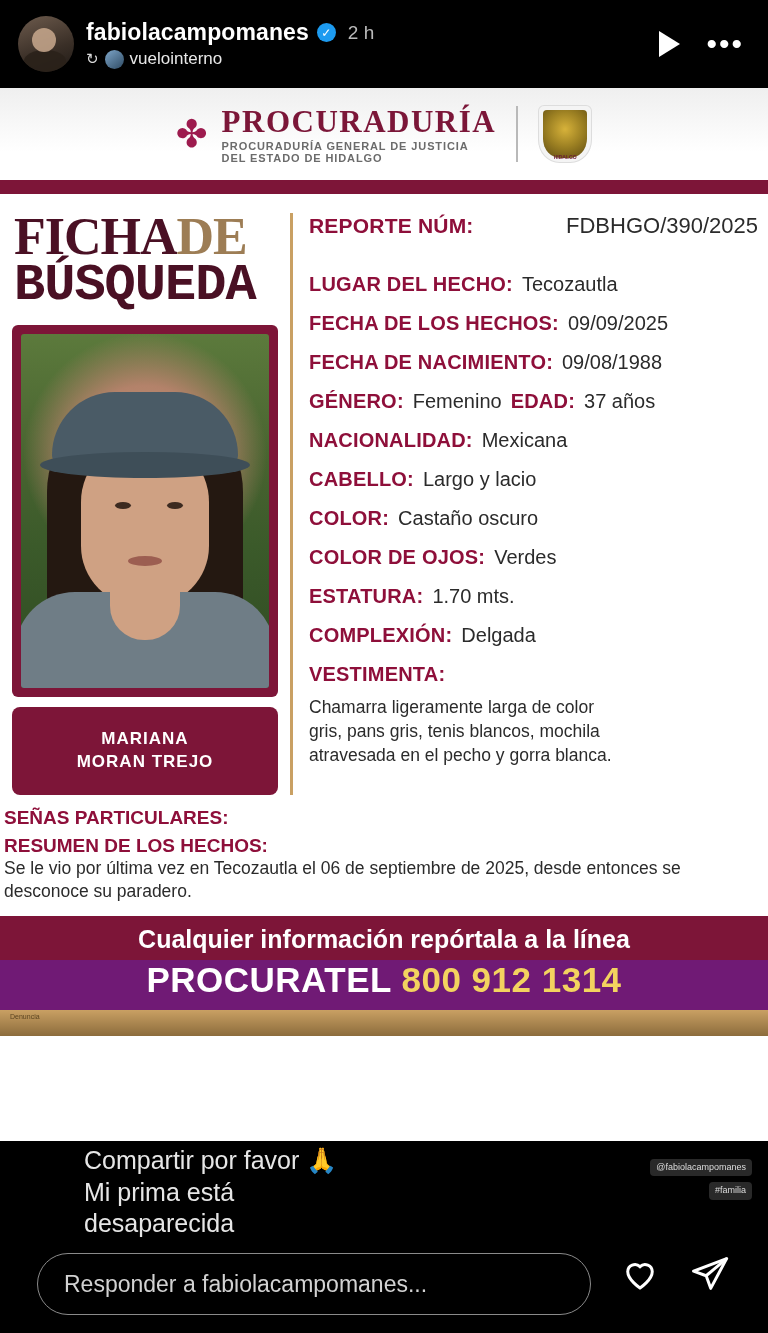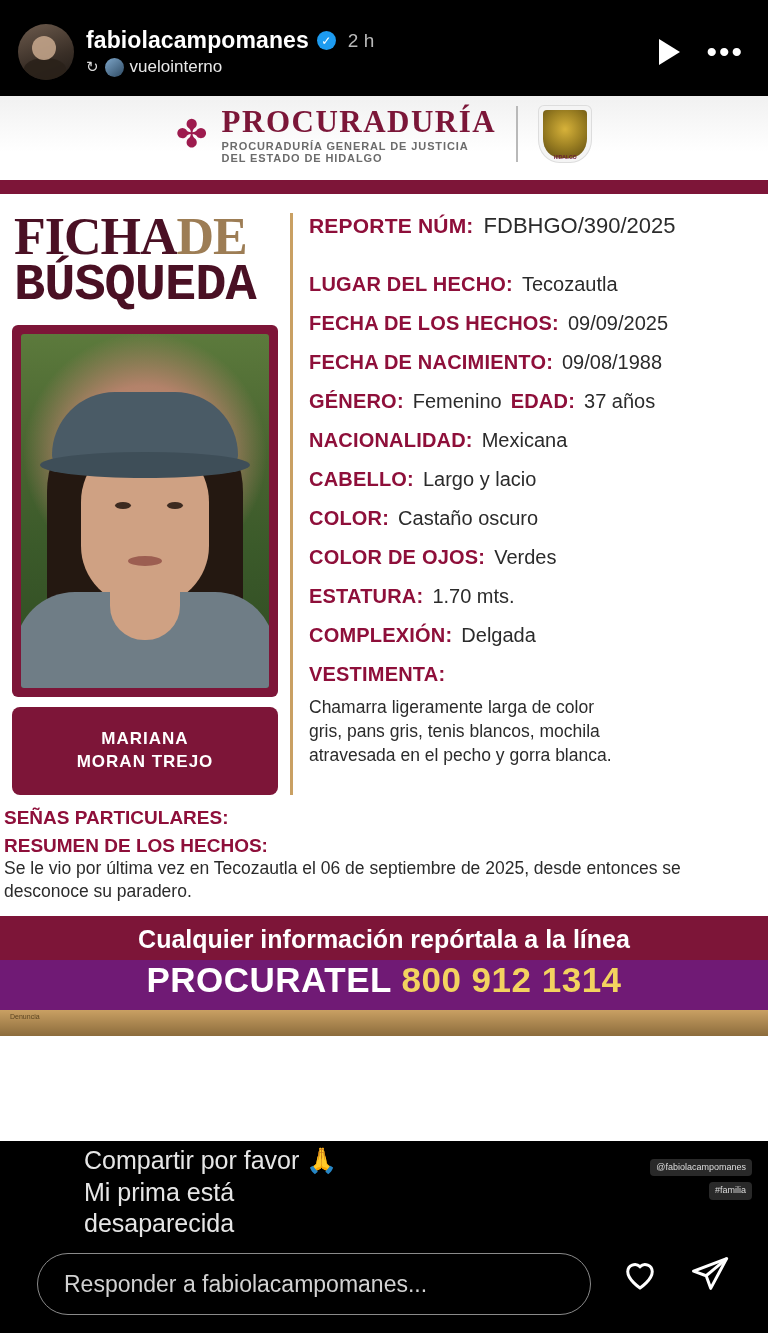--- a/index.html
+++ b/index.html
@@ -11,21 +11,21 @@
   }
   .screen {
     position: relative;
     width: 768px; height: 1333px;
     background: #000;
     overflow: hidden;
   }
 
   
   .story-header {
-    position: absolute; top: 8px; left: 0; right: 0;
+    position: absolute; top: 0; left: 0; right: 0;
     height: 88px;
     background: #000;
     display: flex; align-items: center;
     padding: 0 18px;
     z-index: 20;
   }
   .avatar {
     width: 56px; height: 56px; border-radius: 50%;
     overflow: hidden; flex: 0 0 auto;
     background: linear-gradient(160deg,#6d5b4d 0%, #3a2f27 60%, #201a16 100%);
@@ -219,21 +219,21 @@
   }
 
   .right-col {
     flex: 1 1 auto;
     border-left: 3px solid #c9a063;
     padding: 0 10px 0 16px;
     margin-top: -104px;
   }
   .report-row {
     margin: 0 0 34px 0;
-    display:flex; align-items:baseline; gap:10px;
+    display:flex; align-items:baseline; gap:10px;justify-content:space-between;
   }
   .field {
     display: flex; align-items: baseline; gap: 9px;
     margin-bottom: 16px;
     flex-wrap: wrap;
   }
   .lbl {
     color: #8e0f3a; font-weight: 700; font-size: 20px; letter-spacing: .2px;
   }
   .lbl.big { font-size: 21px; }

